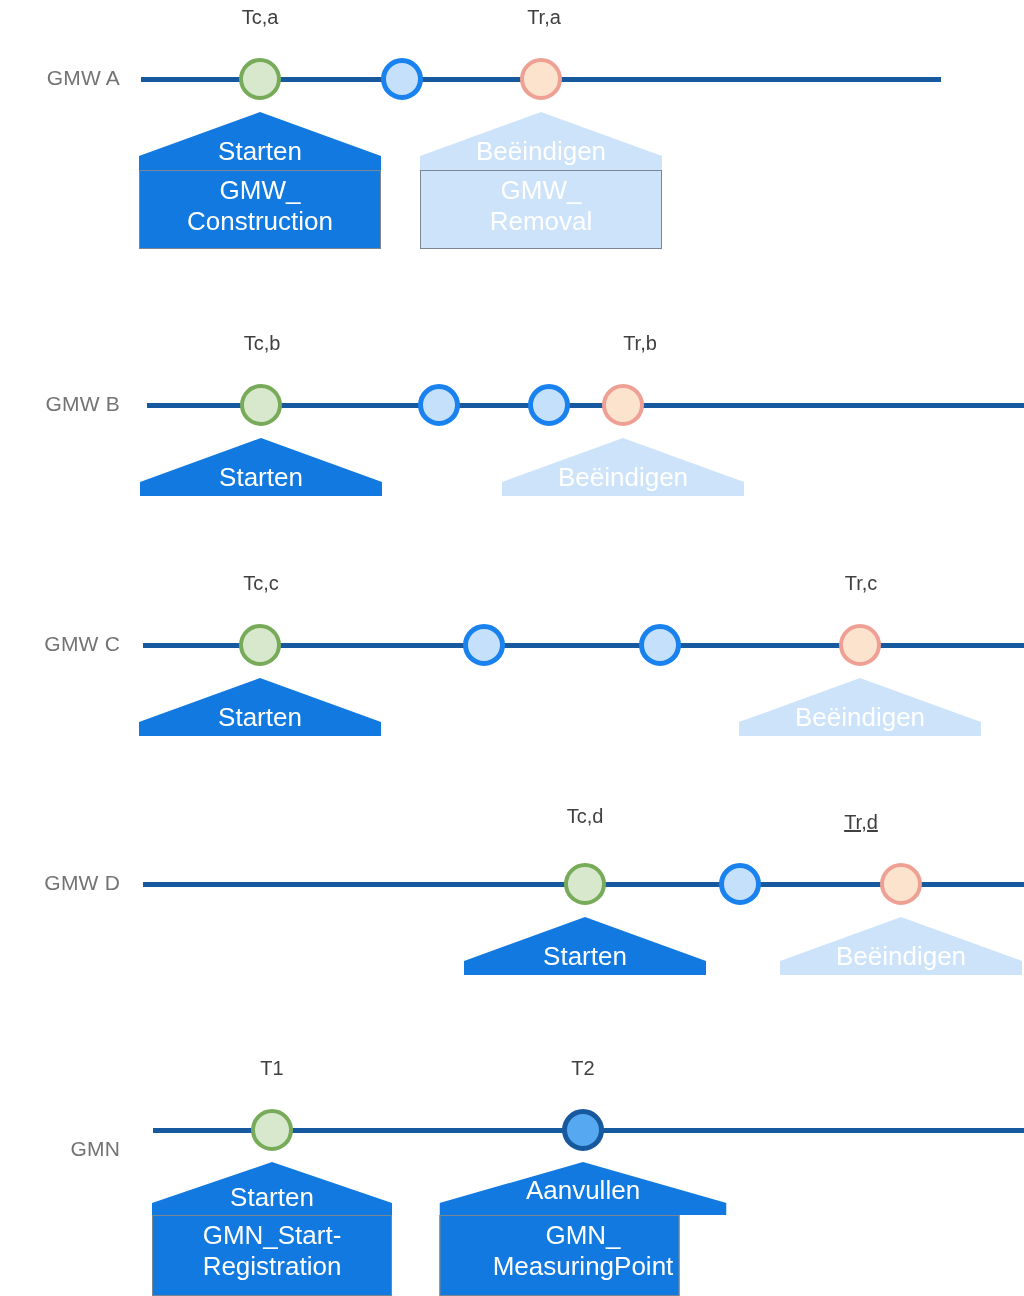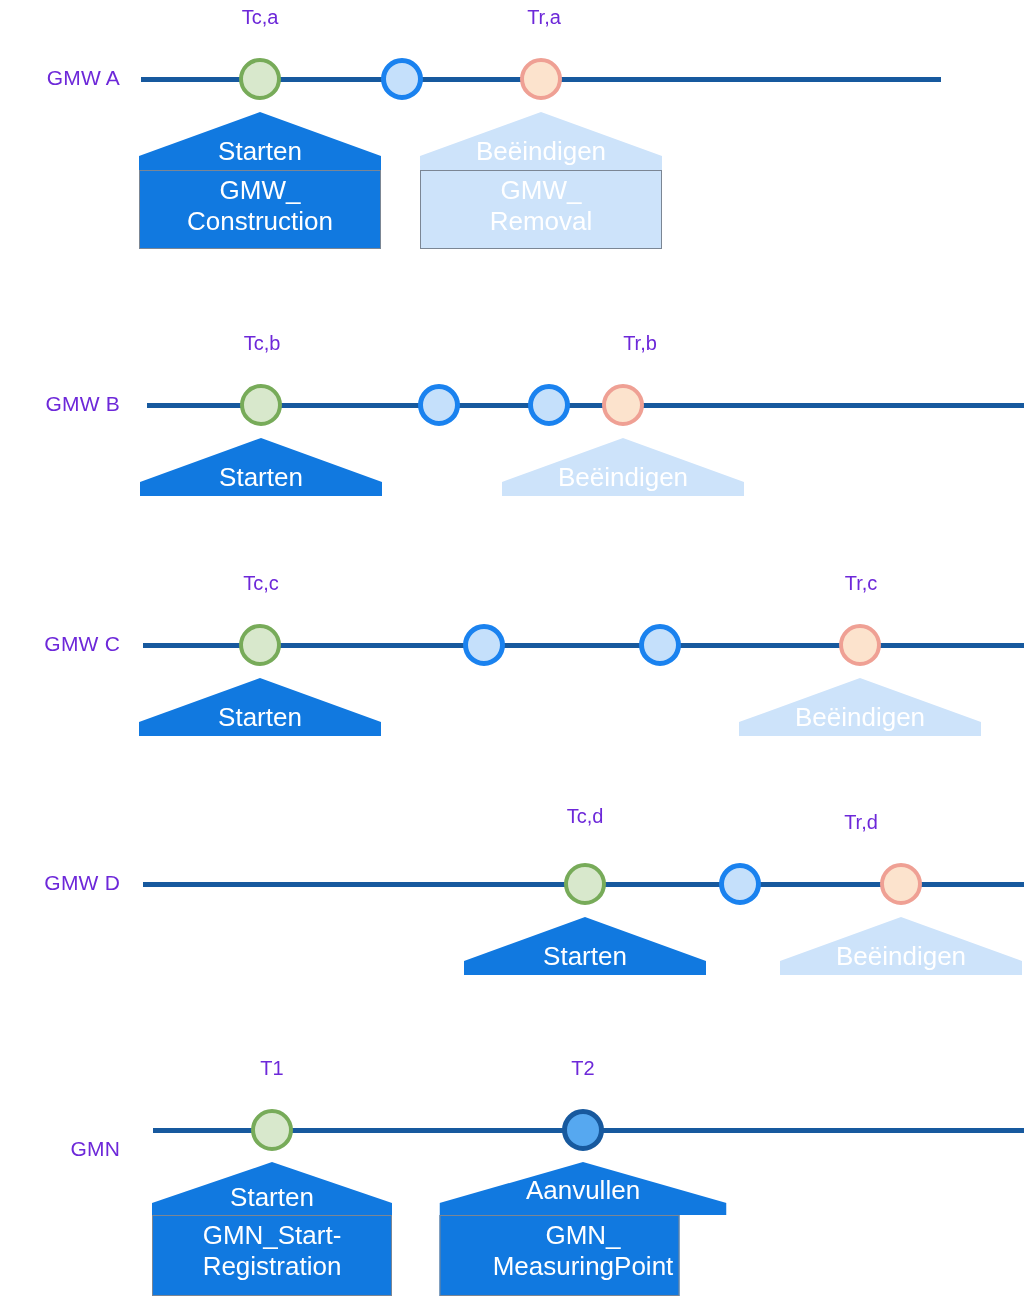--- a/index.html
+++ b/index.html
@@ -20,36 +20,36 @@
   }
   .row {
     position: absolute;
     left: 0;
     width: 1024px;
   }
   
   .row-label {
     position: absolute;
     font-size: 21px;
-    color: #6d28d9;
+    color: #737373;
     white-space: nowrap;
     text-align: right;
     letter-spacing: 0.2px;
   }
   
   .axis {
     position: absolute;
     height: 5px;
     background: #17599e;
   }
   
   .tick-label {
     position: absolute;
     font-size: 20px;
-    color: #6d28d9;
+    color: #404040;
     white-space: nowrap;
     transform: translateX(-50%);
     text-align: left;
   }
   
   .node {
     position: absolute;
     box-sizing: border-box;
     border-radius: 50%;
     transform: translate(-50%, -50%);
@@ -210,21 +210,21 @@
     <div class="node lblue" style="left:484px; top:82px; width:42px; height:42px;"></div>
     <div class="node lblue" style="left:660px; top:82px; width:42px; height:42px;"></div>
     <div class="node salmon" style="left:860px; top:82px; width:42px; height:42px;"></div>
   </div>
 
   <div class="row" style="top:805px;height:190px;">
     <div class="row-label" style="left:0px; top:66px; width:120px;">GMW D</div>
     <div class="axis" style="left:143px; top:77px; width:881px;"></div>
 
     <div class="tick-label" style="left:585px; top:0;">Tc,d</div>
-    <div class="tick-label" style="left:861px; top:6px;">Tr,d</div>
+    <div class="tick-label" style="left:861px; top:6px;text-decoration:underline;">Tr,d</div>
 
     <div class="house fill-strong" style="left:585px; top:112px; width:242px; height:58px;">
       <div class="roof" style="height:58px;">
         <svg viewBox="0 0 242 58" preserveAspectRatio="none" aria-hidden="true">
             <path d="M121 0 L242 44 L242 58 L0 58 L0 44 Z"></path>
           </svg>
       </div>
       <div class="roof-text" style="top:26px;">Starten</div>
     </div>
 

